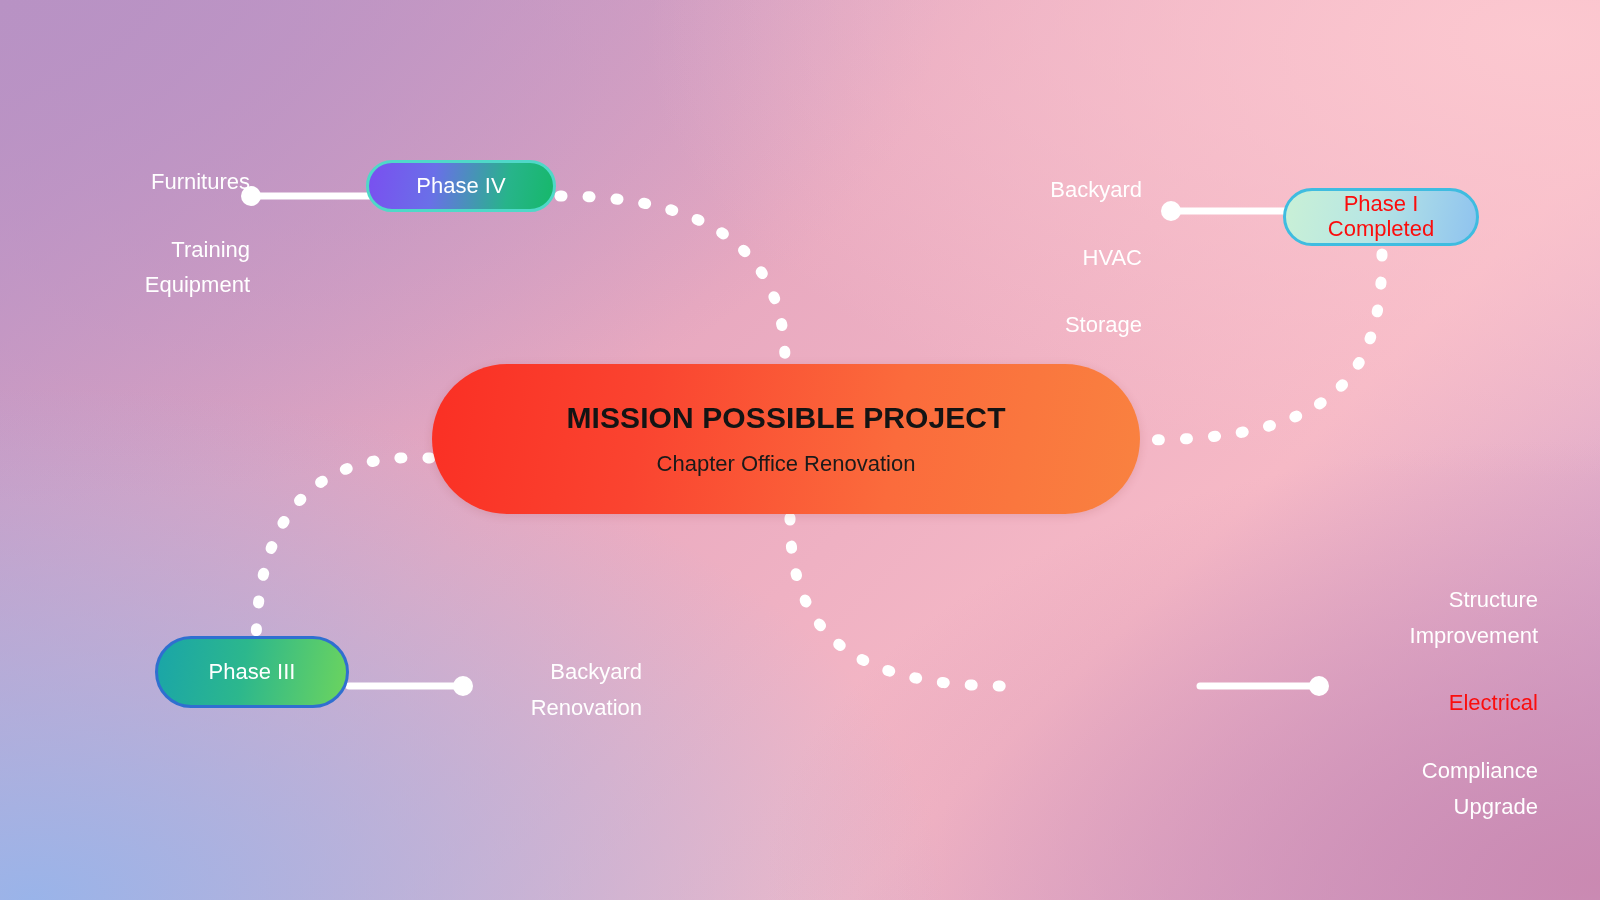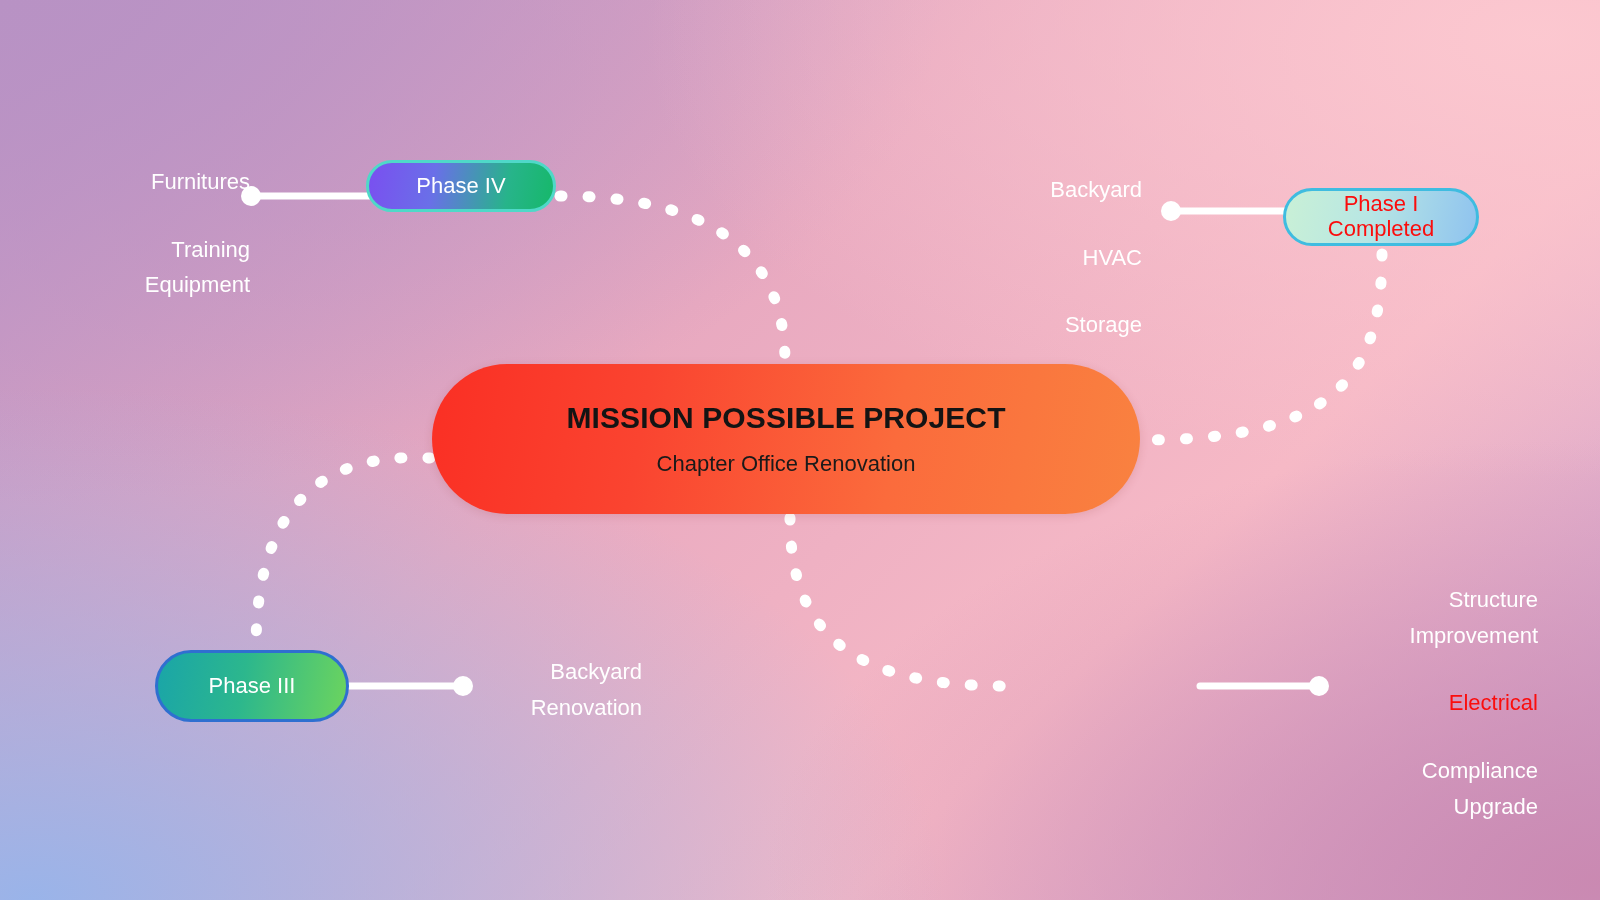--- a/index.html
+++ b/index.html
@@ -46,21 +46,21 @@
     border:3px solid #3fbce0;
     color:#fb0d0d; font-size:22px;margin-top:16px;
   }
   #phase2 {
     left:1010px; top:650px; width:190px; height:72px;
     background:linear-gradient(100deg,#8b5cf0 0%,#7a8df0 40%,#55b9e6 75%,#4fc6dd 100%);
     border:3px solid #155b73;
     color:#f5c63c; font-size:22px;
   }
   #phase3 {
-    left:155px; top:650px; width:194px; height:72px;
+    left:155px; top:636px; width:194px; height:72px;
     background:linear-gradient(100deg,#1aa5a8 0%,#2cb78d 45%,#6cd45e 100%);
     border:3px solid #2f6fd0;
     color:#ffffff; font-size:22px;
   }
   #phase4 {
     left:366px; top:160px; width:190px; height:52px;
     background:linear-gradient(100deg,#7a4ff0 0%,#6a6fe8 35%,#27b48a 75%,#16b86a 100%);
     border:3px solid #4fd8c8;
     color:#ffffff; font-size:22px;
   }

